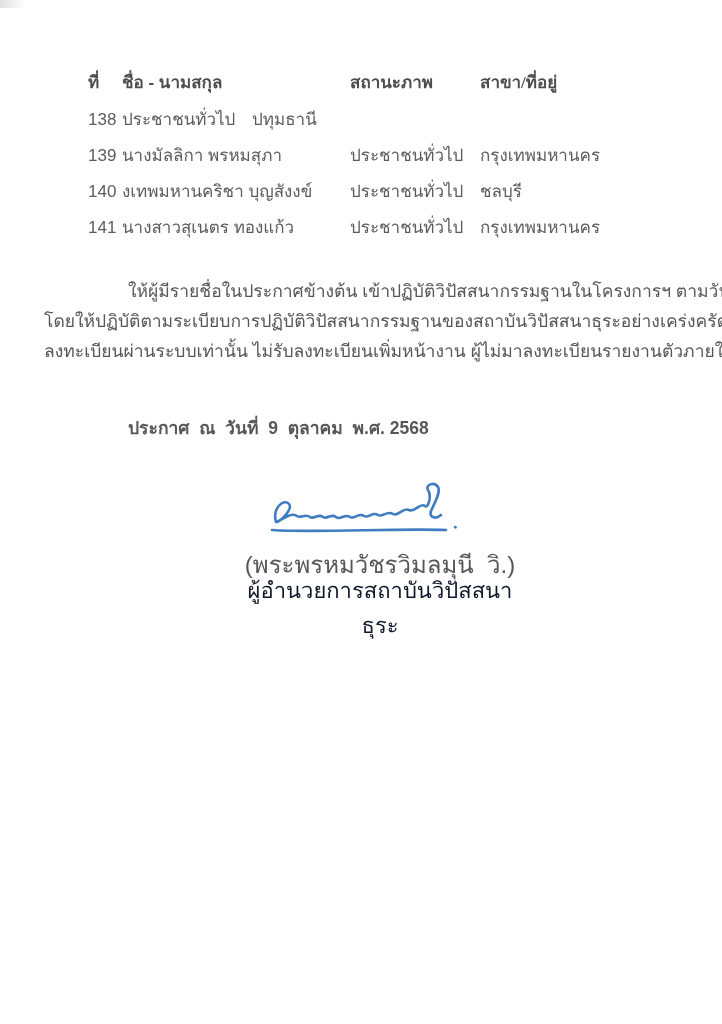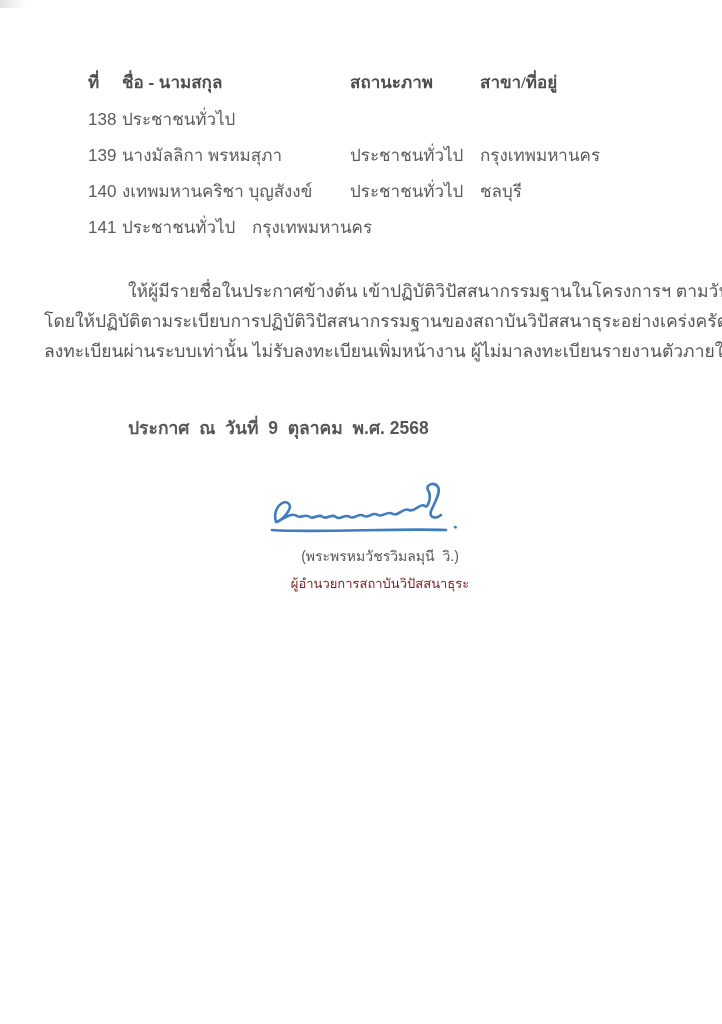--- a/index.html
+++ b/index.html
@@ -33,59 +33,61 @@
   .p-line.indent { text-indent:84px; }
   
   .date-line {
     position:absolute; left:128px; top:414px;
     font-size:17.5px; color:#575757; white-space:pre;font-weight:bold;
   }
   
   .sig-svg { position:absolute; left:262px; top:478px; width:205px; height:62px; }
   .sig-name {
     position:absolute; left:240px; top:545px; width:280px;
-    text-align:center; font-size:14px; color:#575757; white-space:pre;
+    text-align:center; font-size:24px; color:#575757; white-space:pre;
   }
   .sig-title {
     position:absolute; left:240px; top:573px; width:280px;
-    text-align:center; font-size:13px; color:#7f1d1d;
+    text-align:center; font-size:22px; color:#0f172a;
   }
 </style>
 </head>
 <body>
 
 <div class="page">
 
   <div class="scan-mark"></div>
 
   <div class="reg-table">
     <div class="t-row header">
       <span class="c-no">ที่</span>
       <span class="c-name">ชื่อ - นามสกุล</span>
       <span class="c-status">สถานะภาพ</span>
       <span class="c-branch">สาขา/ที่อยู่</span>
     </div>
     <div class="t-row">
       <span class="c-no">138</span>
       <span class="c-status">ประชาชนทั่วไป</span>
+      <span class="c-branch">ปทุมธานี</span>
     </div>
     <div class="t-row">
       <span class="c-no">139</span>
       <span class="c-name">นางมัลลิกา พรหมสุภา</span>
       <span class="c-status">ประชาชนทั่วไป</span>
       <span class="c-branch">กรุงเทพมหานคร</span>
     </div>
     <div class="t-row">
       <span class="c-no">140</span>
       <span class="c-name">งเทพมหานคริชา บุญสังงข์</span>
       <span class="c-status">ประชาชนทั่วไป</span>
       <span class="c-branch">ชลบุรี</span>
     </div>
     <div class="t-row">
       <span class="c-no">141</span>
+      <span class="c-name">นางสาวสุเนตร ทองแก้ว</span>
       <span class="c-status">ประชาชนทั่วไป</span>
       <span class="c-branch">กรุงเทพมหานคร</span>
     </div>
   </div>
 
   <div class="body-para">
     <div class="p-line indent">ให้ผู้มีรายชื่อในประกาศข้างต้น เข้าปฏิบัติวิปัสสนากรรมฐานในโครงการฯ ตามวันและเวลาดังกล่าว</div>
     <div class="p-line">โดยให้ปฏิบัติตามระเบียบการปฏิบัติวิปัสสนากรรมฐานของสถาบันวิปัสสนาธุระอย่างเคร่งครัด รับเฉพาะผู้ที่</div>
     <div class="p-line">ลงทะเบียนผ่านระบบเท่านั้น ไม่รับลงทะเบียนเพิ่มหน้างาน ผู้ไม่มาลงทะเบียนรายงานตัวภายในวันที่ 11</div>
   </div>

